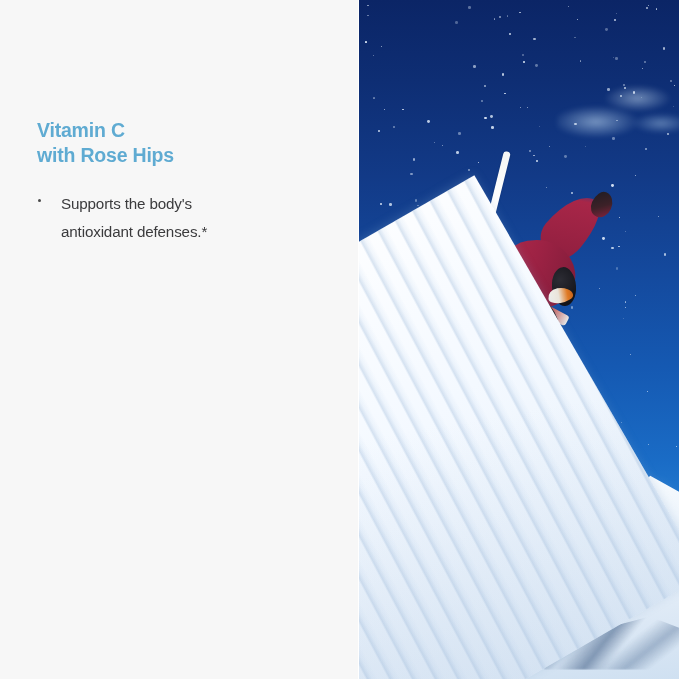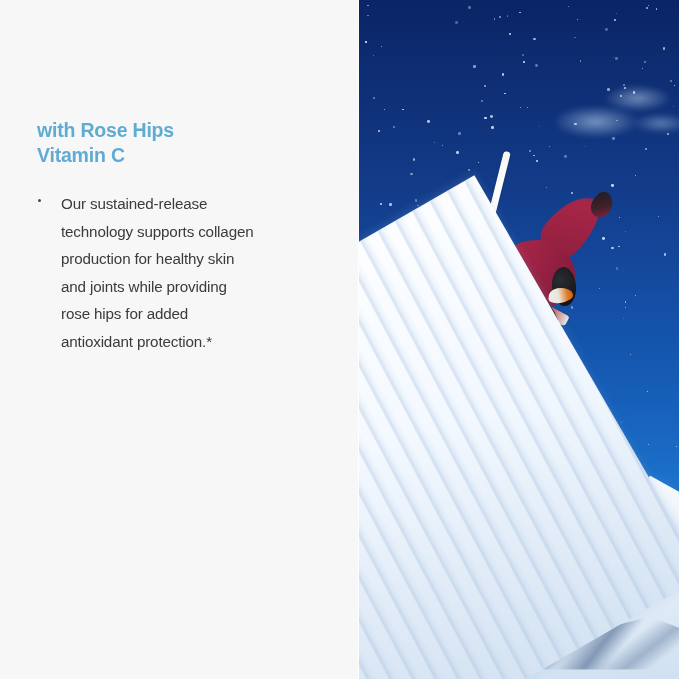--- a/index.html
+++ b/index.html
@@ -342,37 +342,33 @@
   }
 </style>
 </head>
 <body>
 
 <div id="page">
 
   <section class="text-panel">
 
     <h1 class="headline">
+      <span class="line">Vitamin C</span>
       <span class="line">with Rose Hips</span>
-      <span class="line">Vitamin C</span>
     </h1>
 
     <ul class="bullet-list">
-
-
 
       <li class="bullet-item">
         <span class="bullet-marker"></span>
-        <span class="bullet-text">Our sustained-release
-technology supports collagen
-production for healthy skin
-and joints while providing
-rose hips for added
-antioxidant protection.*</span>
+        <span class="bullet-text">Supports the body's
+antioxidant defenses.*</span>
       </li>
+
+
 
     </ul>
   </section>
 
   <section class="photo-panel">
     <span class="photo-gap"></span>
 
     <div class="scene">
 
       <div class="sky"></div>

